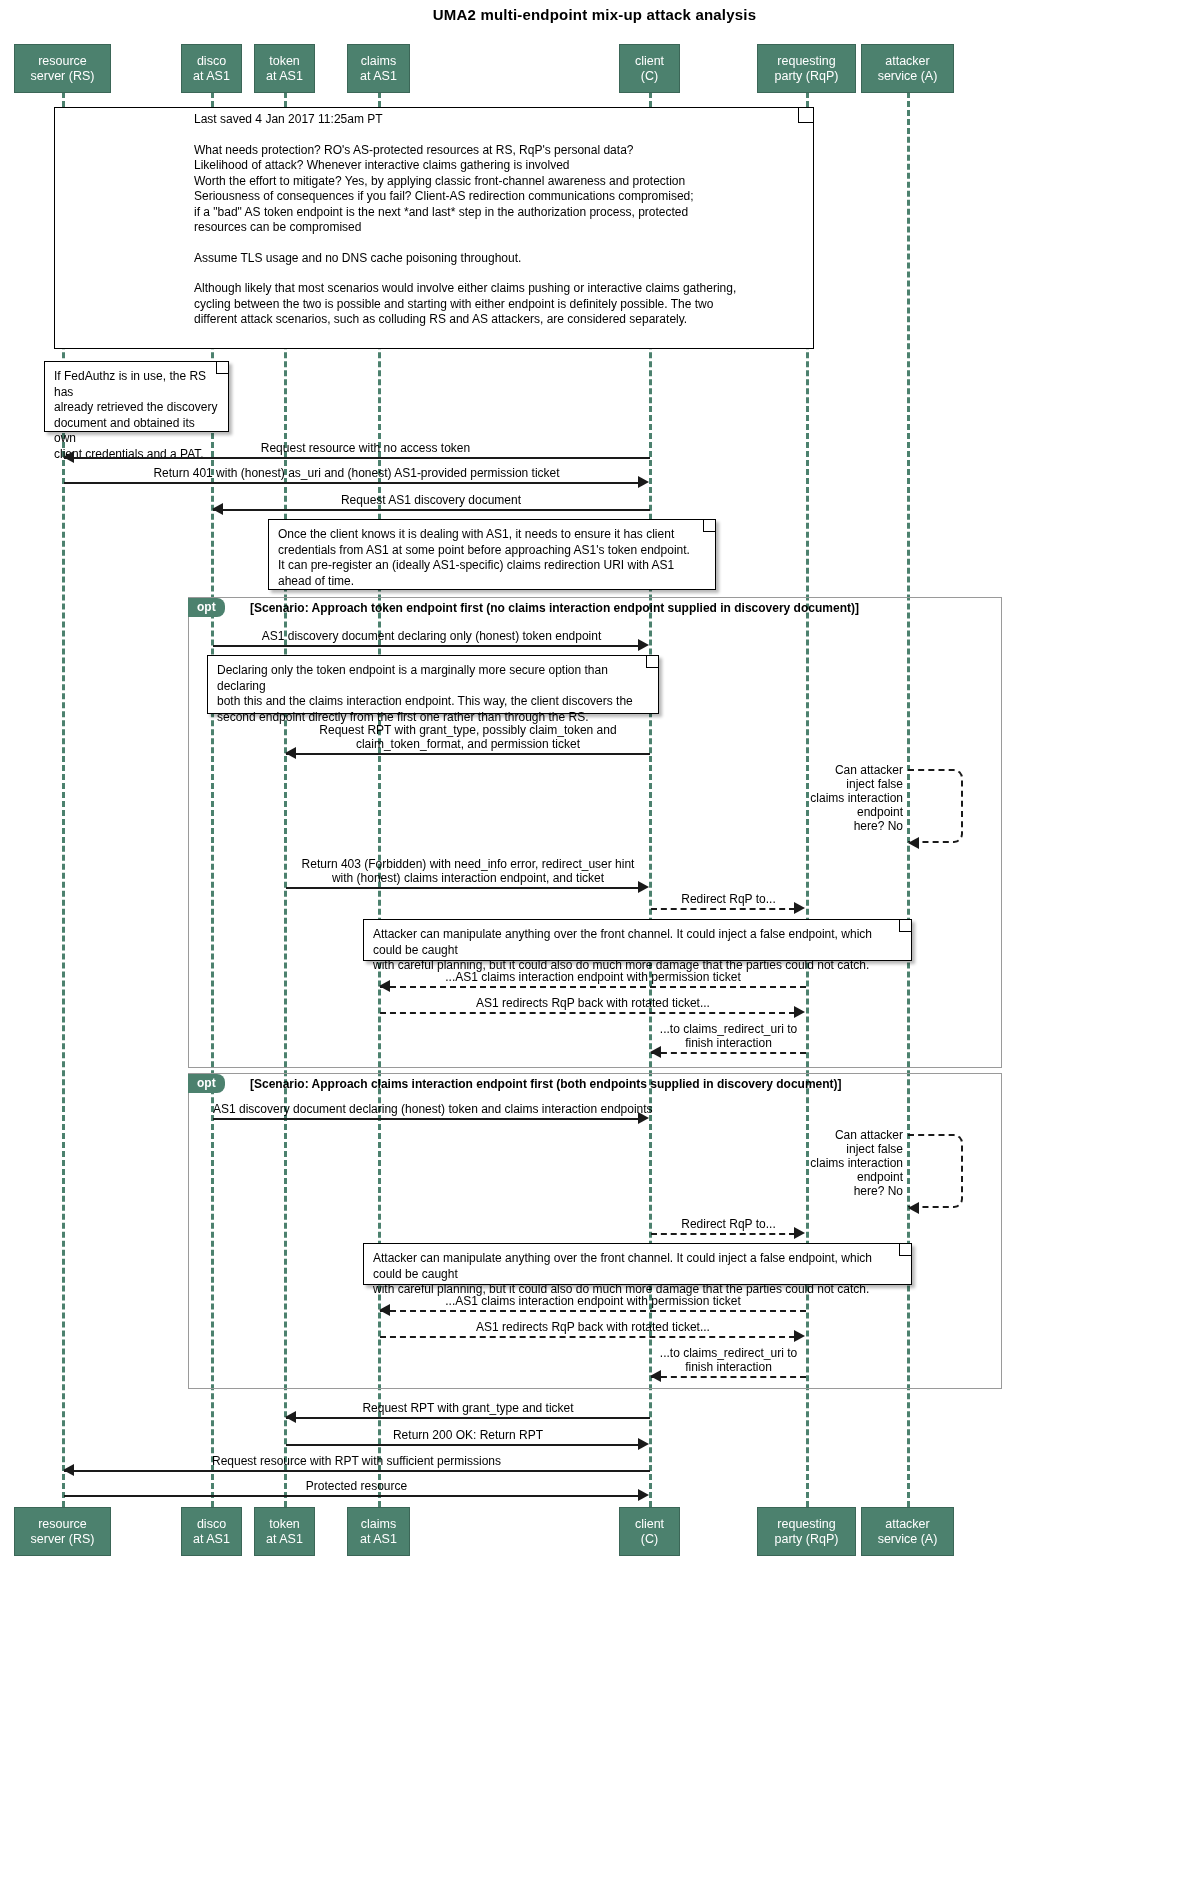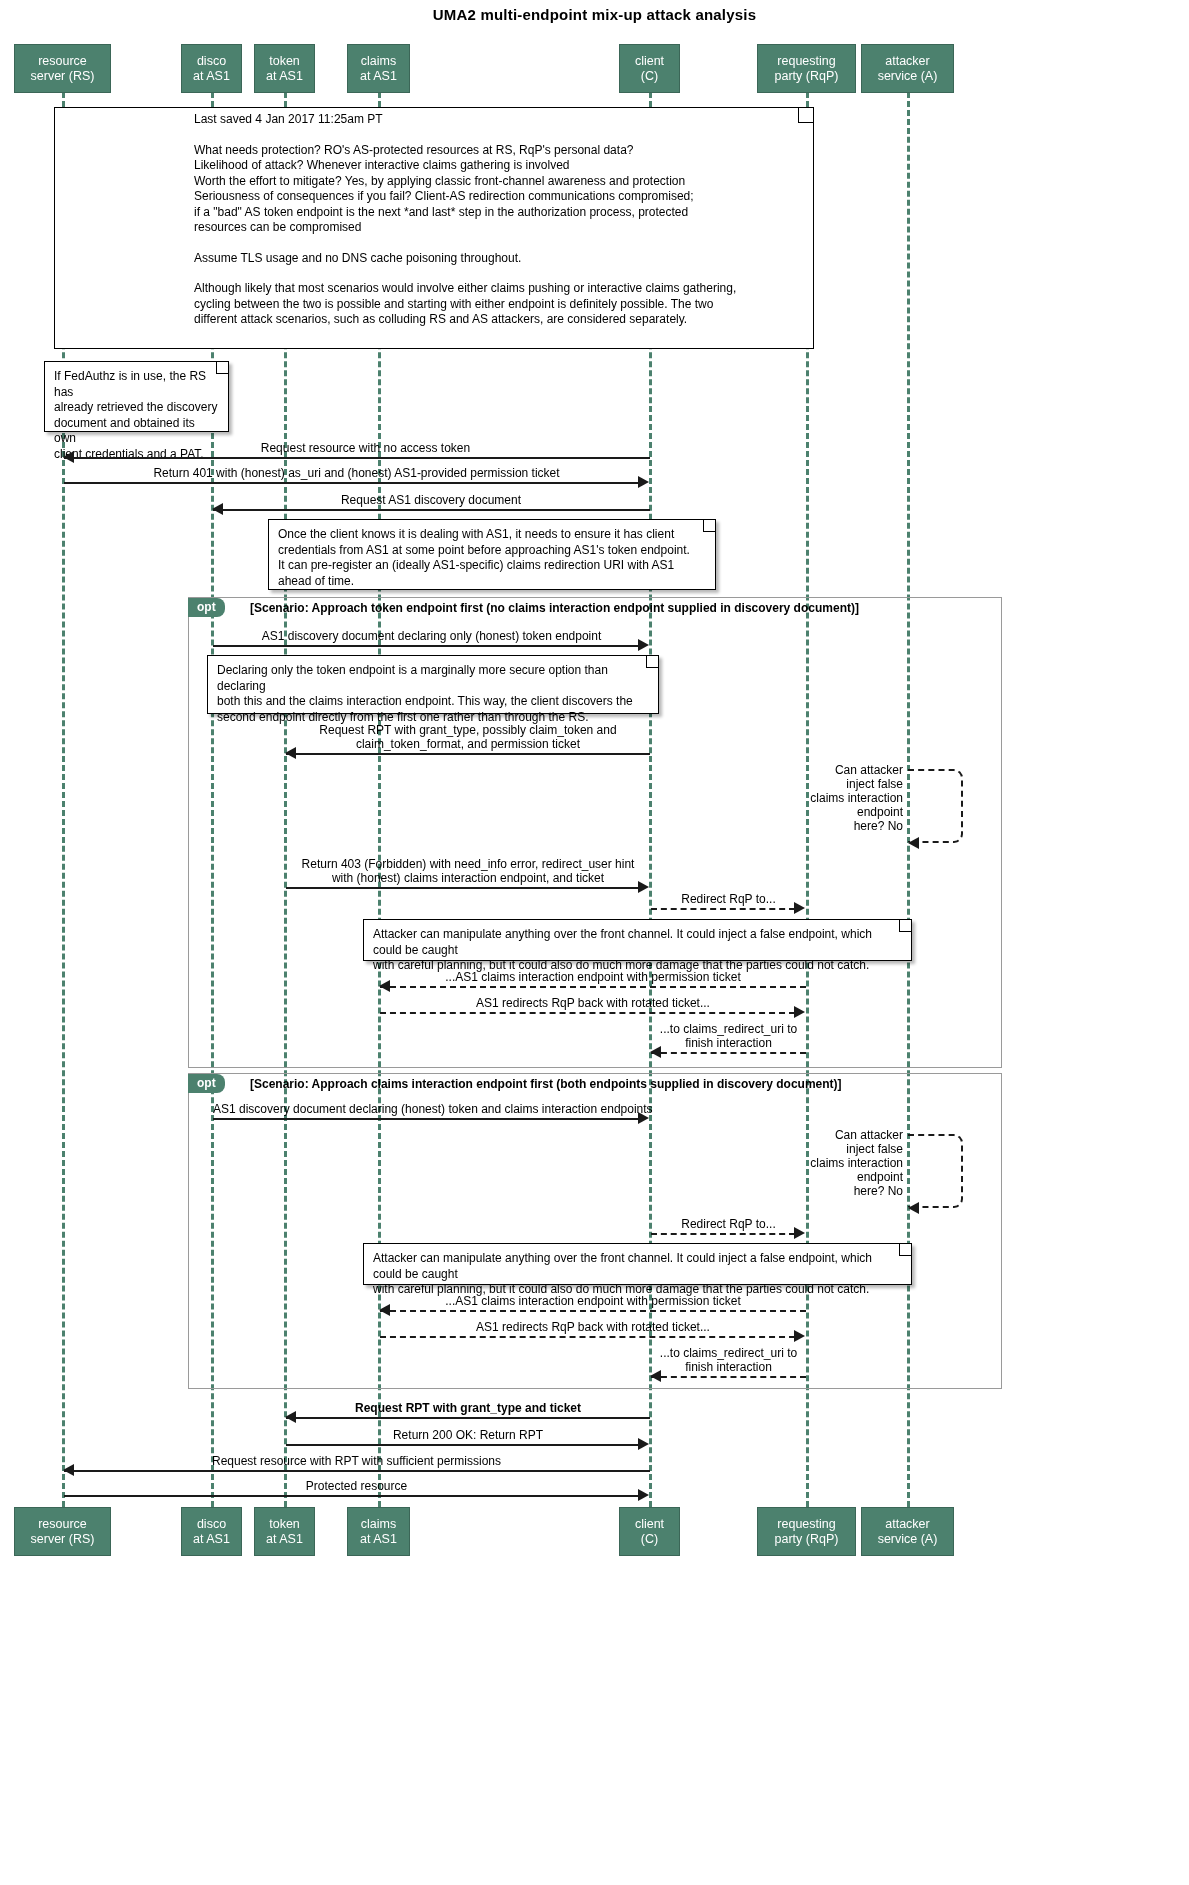--- a/index.html
+++ b/index.html
@@ -284,21 +284,21 @@
 
   <div class="msg-label" style="left:380px;top:1320px;width:426px;">AS1 redirects RqP back with rotated ticket...</div>
   <div class="msg dashed" style="left:380px;top:1336px;width:415px;"></div>
   <div class="arrowhead right" style="left:794px;top:1330px;"></div>
 
   <div class="msg-label" style="left:651px;top:1346px;width:155px;">...to claims_redirect_uri to
 finish interaction</div>
   <div class="msg dashed" style="left:651px;top:1376px;width:155px;"></div>
   <div class="arrowhead left" style="left:650px;top:1370px;"></div>
 
-  <div class="msg-label" style="left:286px;top:1401px;width:364px;font-weight:bold;">Request RPT with grant_type and ticket</div>
+  <div class="msg-label" style="left:286px;top:1401px;width:364px;">Request RPT with grant_type and ticket</div>
   <div class="msg" style="left:286px;top:1417px;width:364px;"></div>
   <div class="arrowhead left" style="left:285px;top:1411px;"></div>
 
   <div class="msg-label" style="left:286px;top:1428px;width:364px;">Return 200 OK: Return RPT</div>
   <div class="msg" style="left:286px;top:1444px;width:353px;"></div>
   <div class="arrowhead right" style="left:638px;top:1438px;"></div>
 
   <div class="msg-label" style="left:63px;top:1454px;width:587px;">Request resource with RPT with sufficient permissions</div>
   <div class="msg" style="left:64px;top:1470px;width:586px;"></div>
   <div class="arrowhead left" style="left:63px;top:1464px;"></div>

